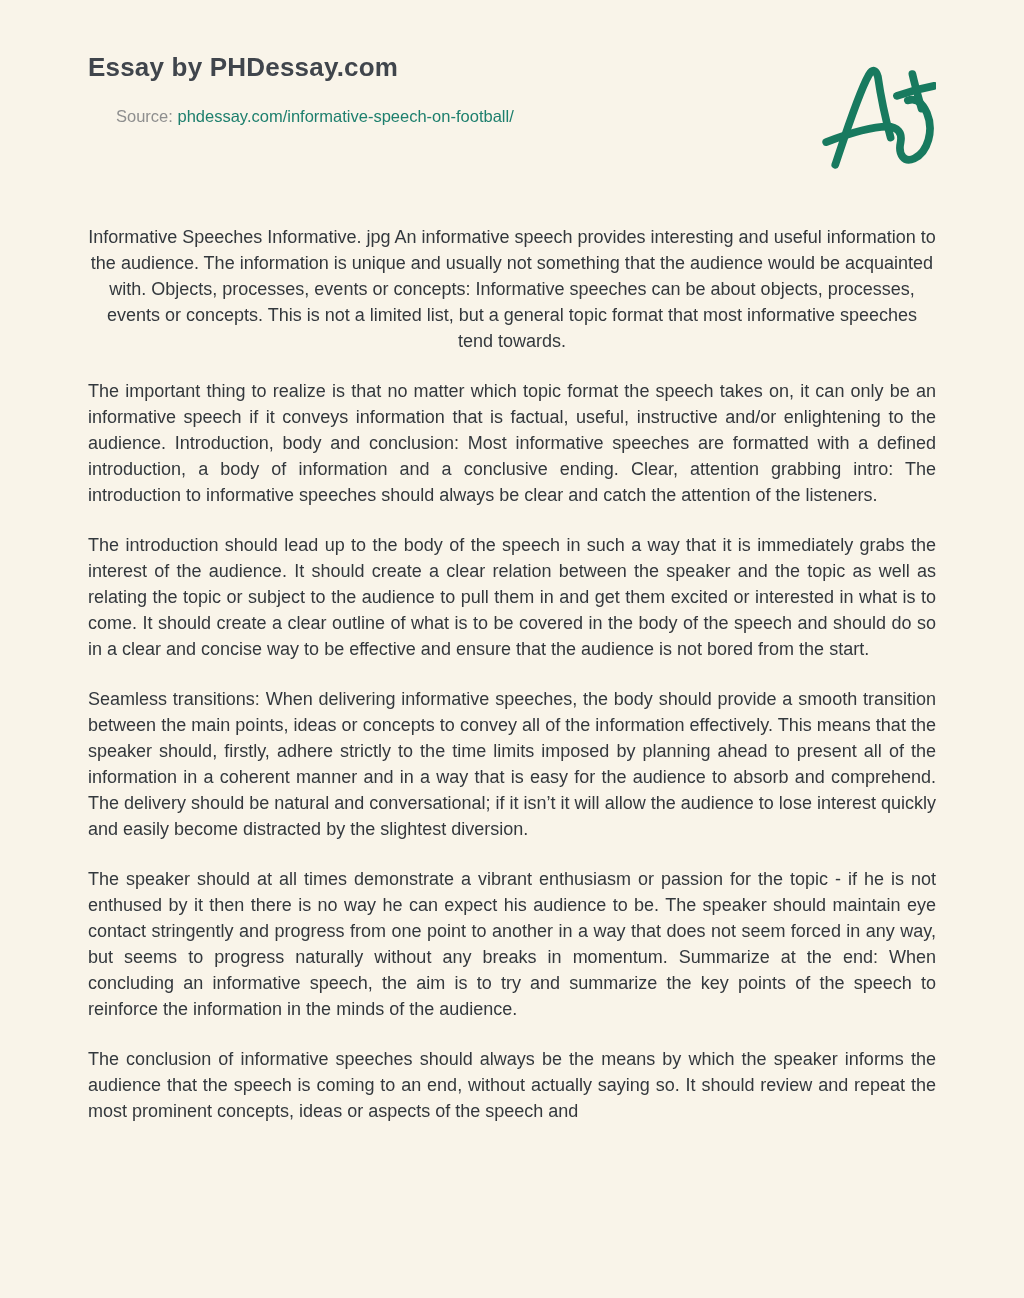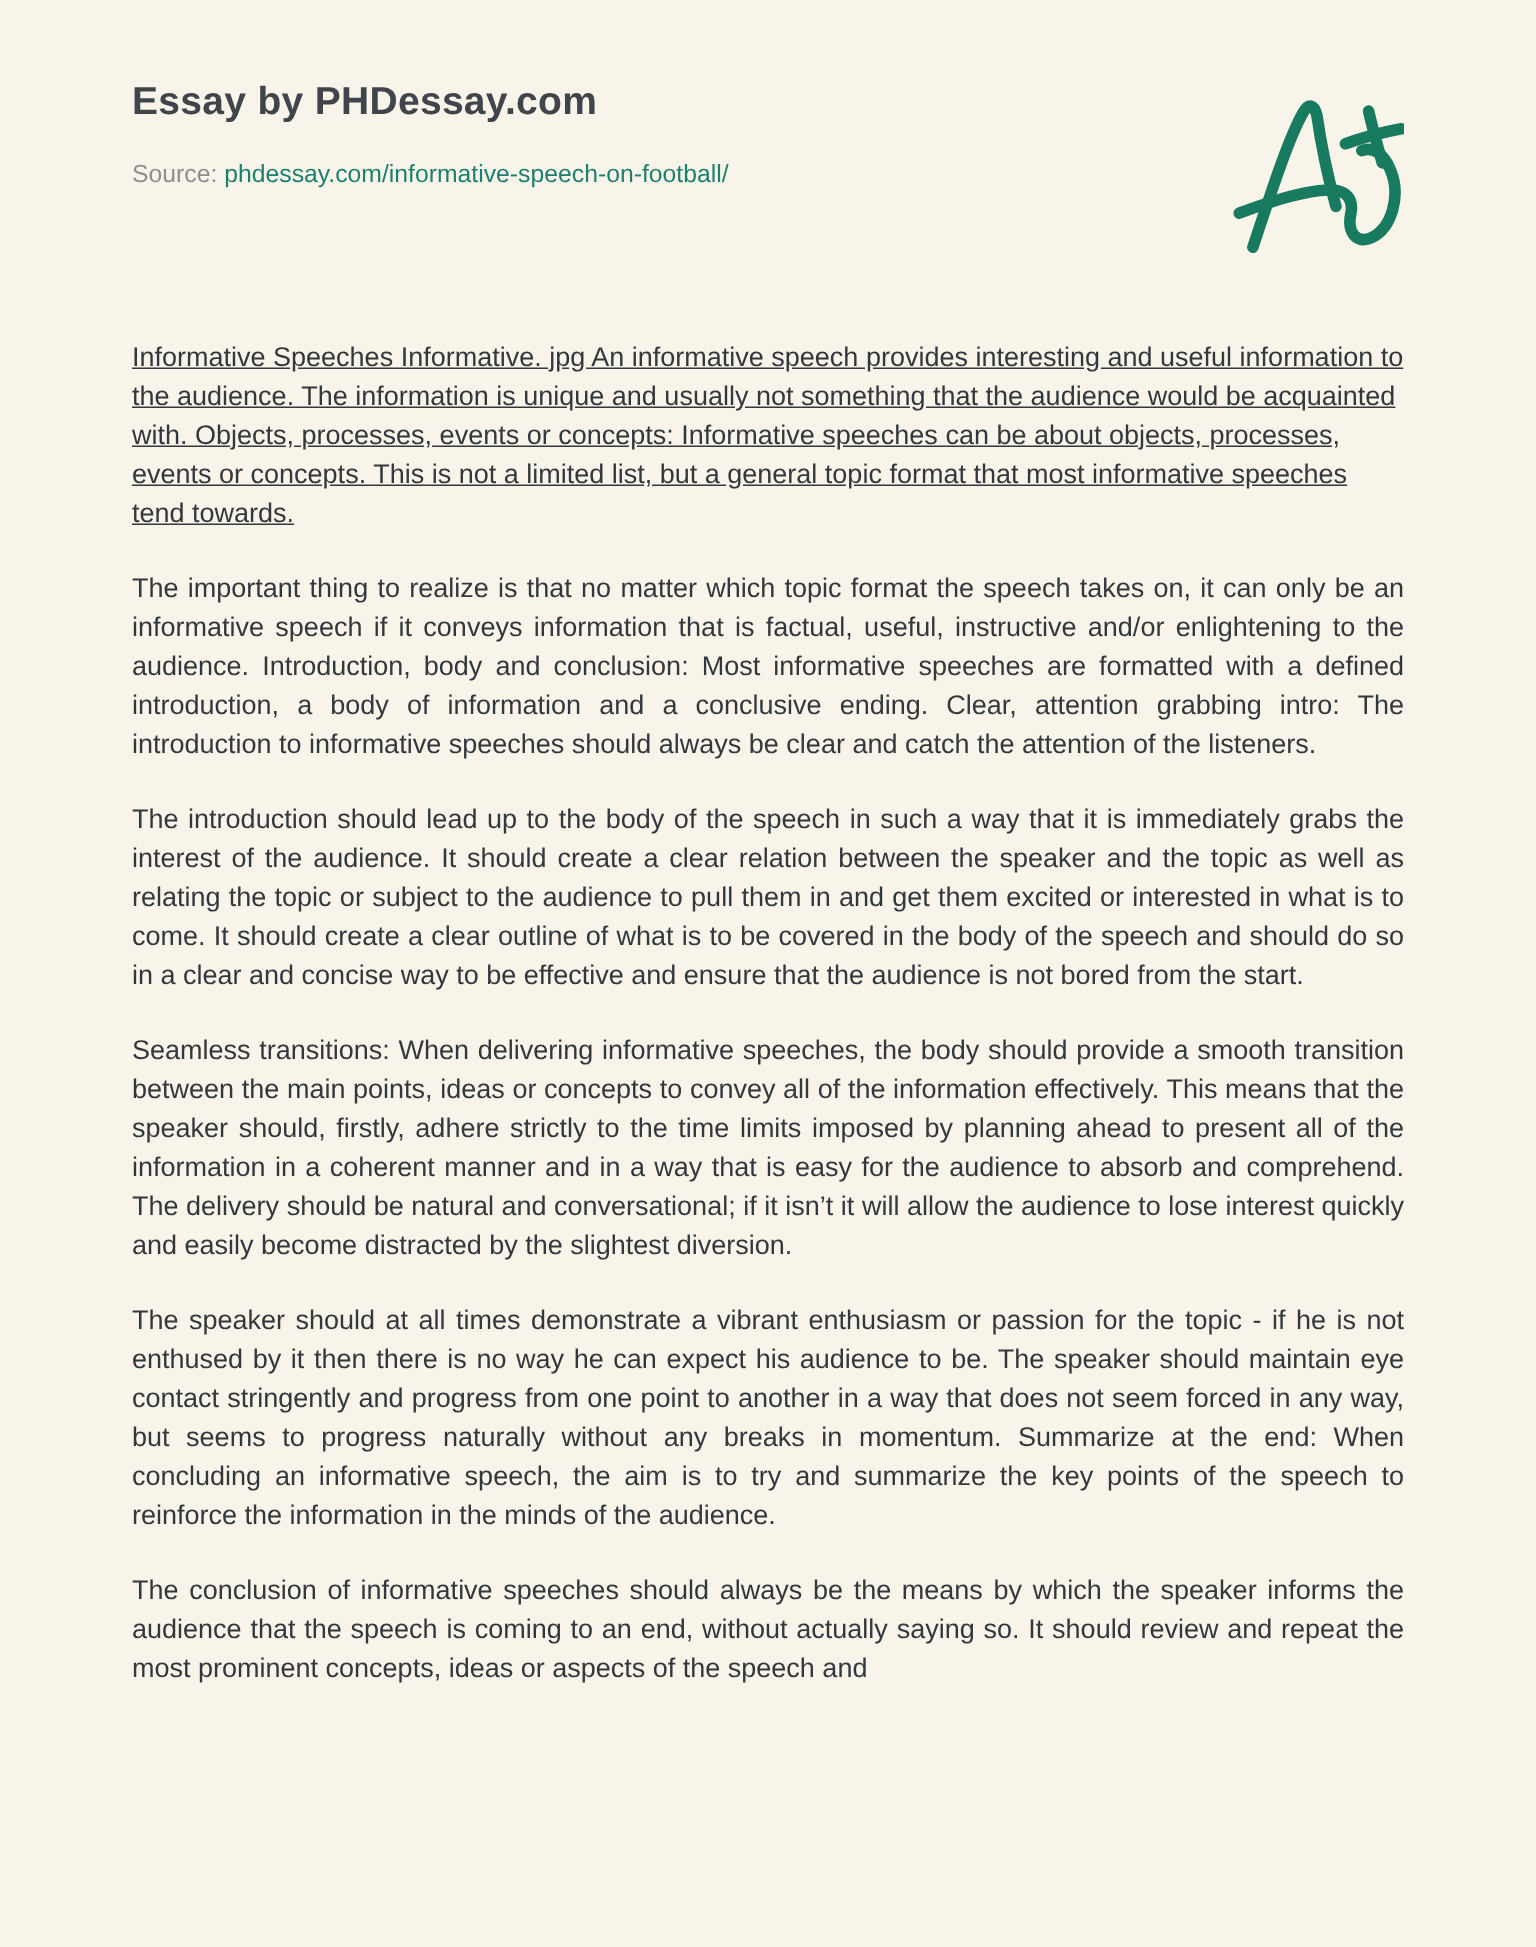--- a/index.html
+++ b/index.html
@@ -37,20 +37,21 @@
   .byline {
     font-size: 26px;
     font-weight: bold;
     color: var(--heading);
     letter-spacing: 0.2px;
   }
   .source-line {
     margin-top: 24px;
     font-size: 16.5px;
     color: var(--muted);
+    margin-left: 28px;
   }
   .source-line a {
     color: var(--link);
     text-decoration: none;
     font-weight: 500;
   }
   .logo-box {
     margin-top: 2px;
     margin-right: 0px;
     flex: 0 0 auto;
@@ -66,22 +67,21 @@
     margin-top: 46px;
   }
   .essay-body p {
     font-size: 18px;
     line-height: 26px;
     color: var(--body);
     text-align: justify;
     margin-bottom: 24px;
   }
   .essay-body p:first-child {
-    text-align: left;
-    text-decoration: underline;
+    text-align: center;
   }
 </style>
 </head>
 <body>
 
 <div class="page">
   <div class="content-clip">
 
     <div class="header-row">
       <div>

